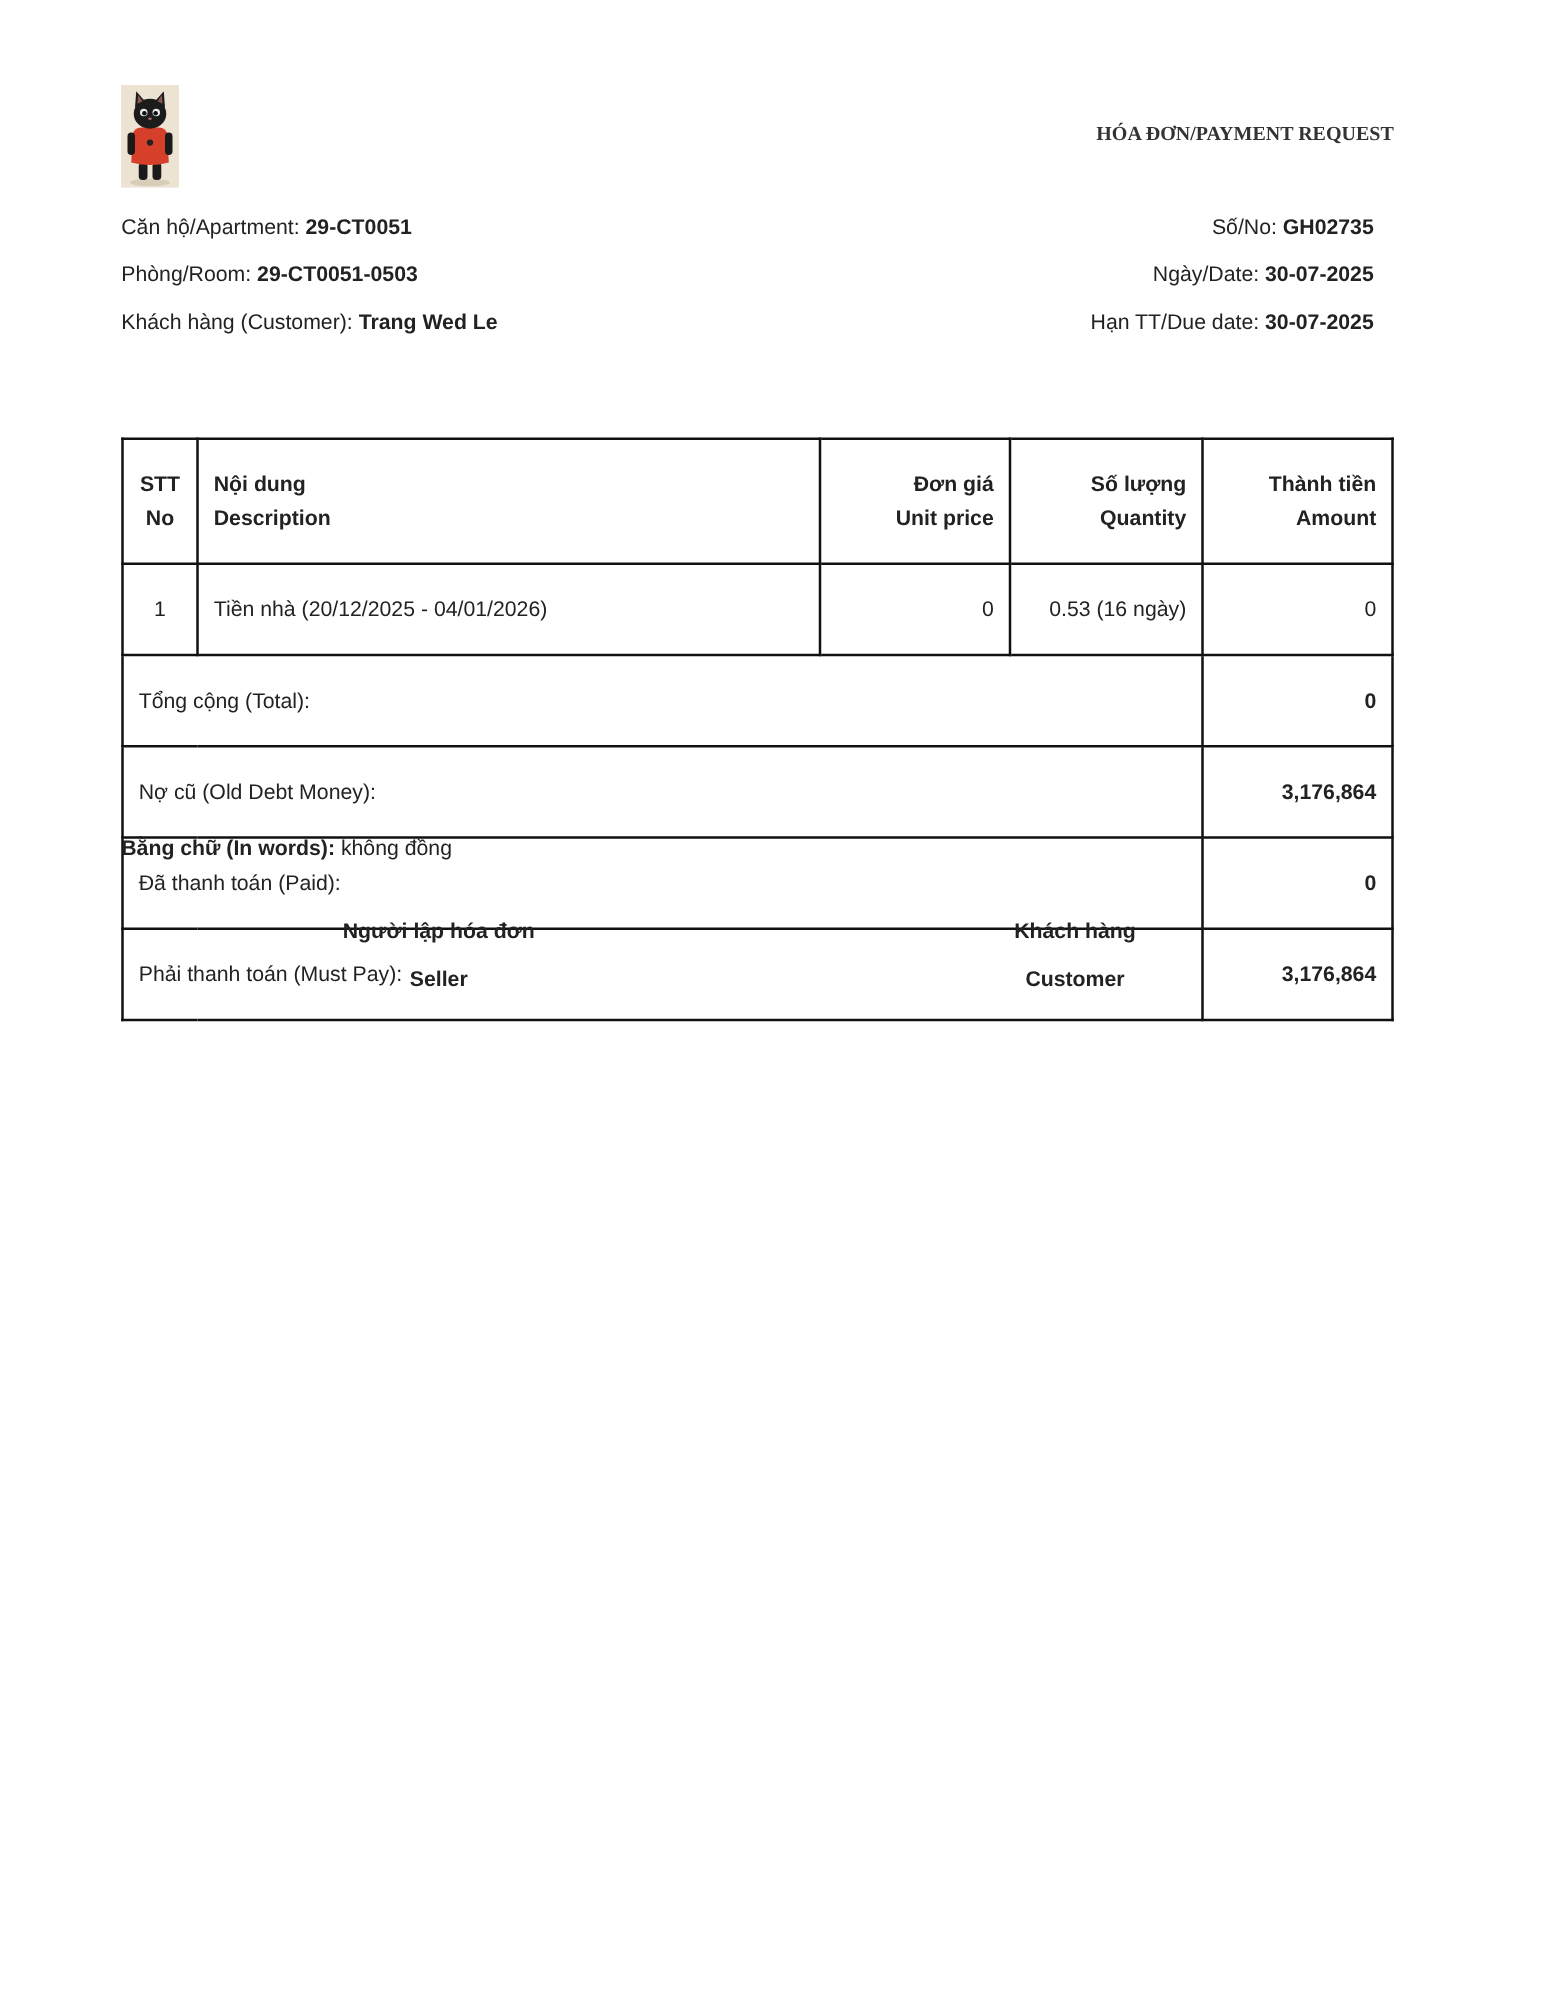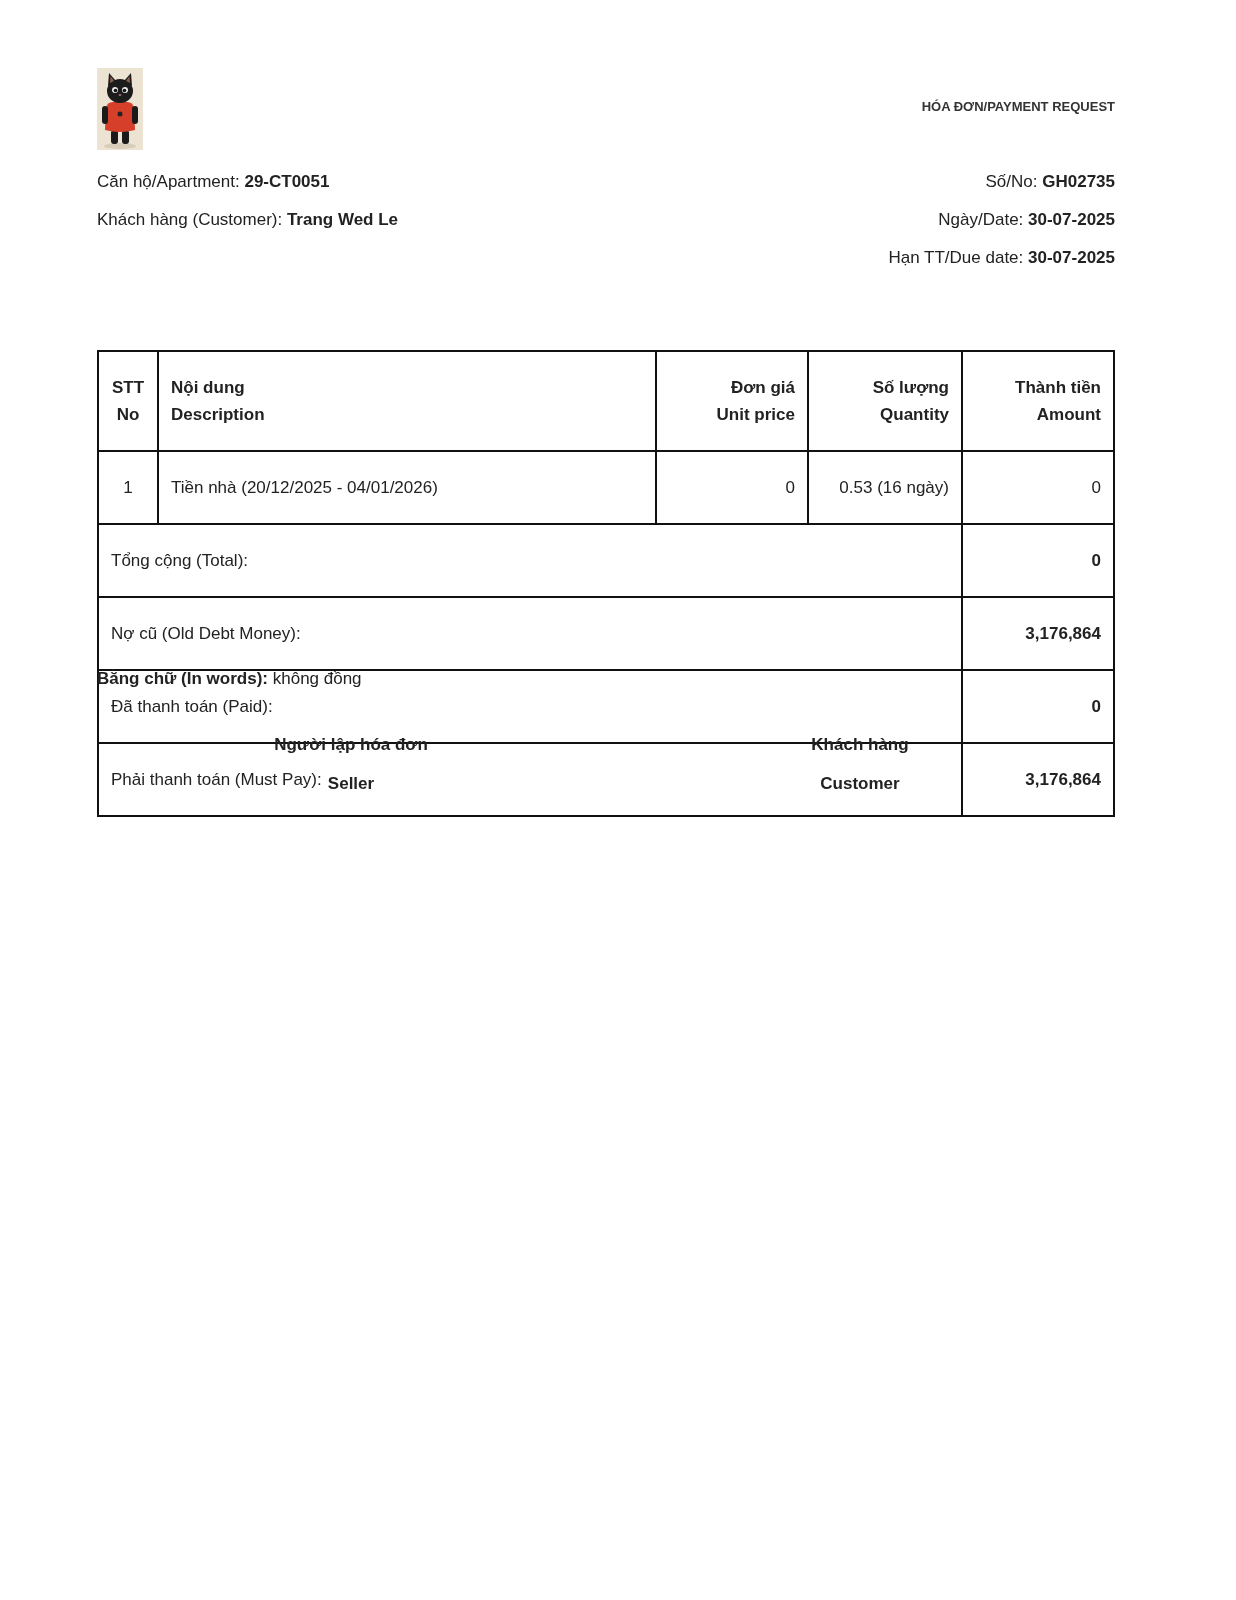--- a/index.html
+++ b/index.html
@@ -7,25 +7,25 @@
     width: 1236px; height: 1600px; position: relative;
     font-family: "Liberation Sans", sans-serif;
     color: #222222; font-size: 17px;
   }
   .page { position: absolute; left: 97px; top: 0; width: 1018px; }
   .logo {
     position: absolute; left: 0; top: 68px; width: 46px; height: 82px;
     background: #e9e0cf; overflow: hidden;
   }
   .title {
-    position: absolute; right: 0; top: 99px; font-size: 13px; font-weight: bold;
-    color: #333333; letter-spacing: 0;
+    position: absolute; right: 0; top: 99px; font-size: 16px; font-weight: bold;
+    color: #333333; letter-spacing: 0; font-family: Liberation Serif, serif;
   }
   .info-left { position: absolute; left: 0; top: 171px; width: 520px; }
-  .info-right { position: absolute; right: 0; top: 171px; text-align: right; }
+  .info-right { position: absolute; right: 16px; top: 171px; text-align: right; }
   .line { line-height: 21px; margin-bottom: 17px; }
   .line b { font-weight: bold; color: #222; margin-top: 44px; }
   table.items {
     position: absolute; left: 0; top: 350px; width: 1018px;
     border-collapse: collapse; font-size: 17px;
   }
   table.items td, table.items th {
     border: 2px solid #111; padding: 16px 12px; color: #222;
   }
   table.items th { font-weight: bold; height: 66px; line-height: 27px; }
@@ -70,20 +70,23 @@
       <circle cx="27.5" cy="22.5" r="1.8" fill="#111"></circle>
       <ellipse cx="23" cy="27" rx="1.4" ry="1" fill="#b06a6a"></ellipse>
     </svg>
   </div>
 
   <div class="title">HÓA ĐƠN/PAYMENT REQUEST</div>
 
   <div class="info-left">
     <div class="line">
       <span>Căn hộ/Apartment: </span><b>29-CT0051</b>
+    </div>
+    <div class="line">
+      <span>Phòng/Room: </span><b>29-CT0051-0503</b>
     </div>
     <div class="line">
       <span>Khách hàng (Customer): </span><b>Trang Wed Le</b>
     </div>
   </div>
 
   <div class="info-right">
     <div class="line">
       <span>Số/No: </span><b>GH02735</b>
     </div>

